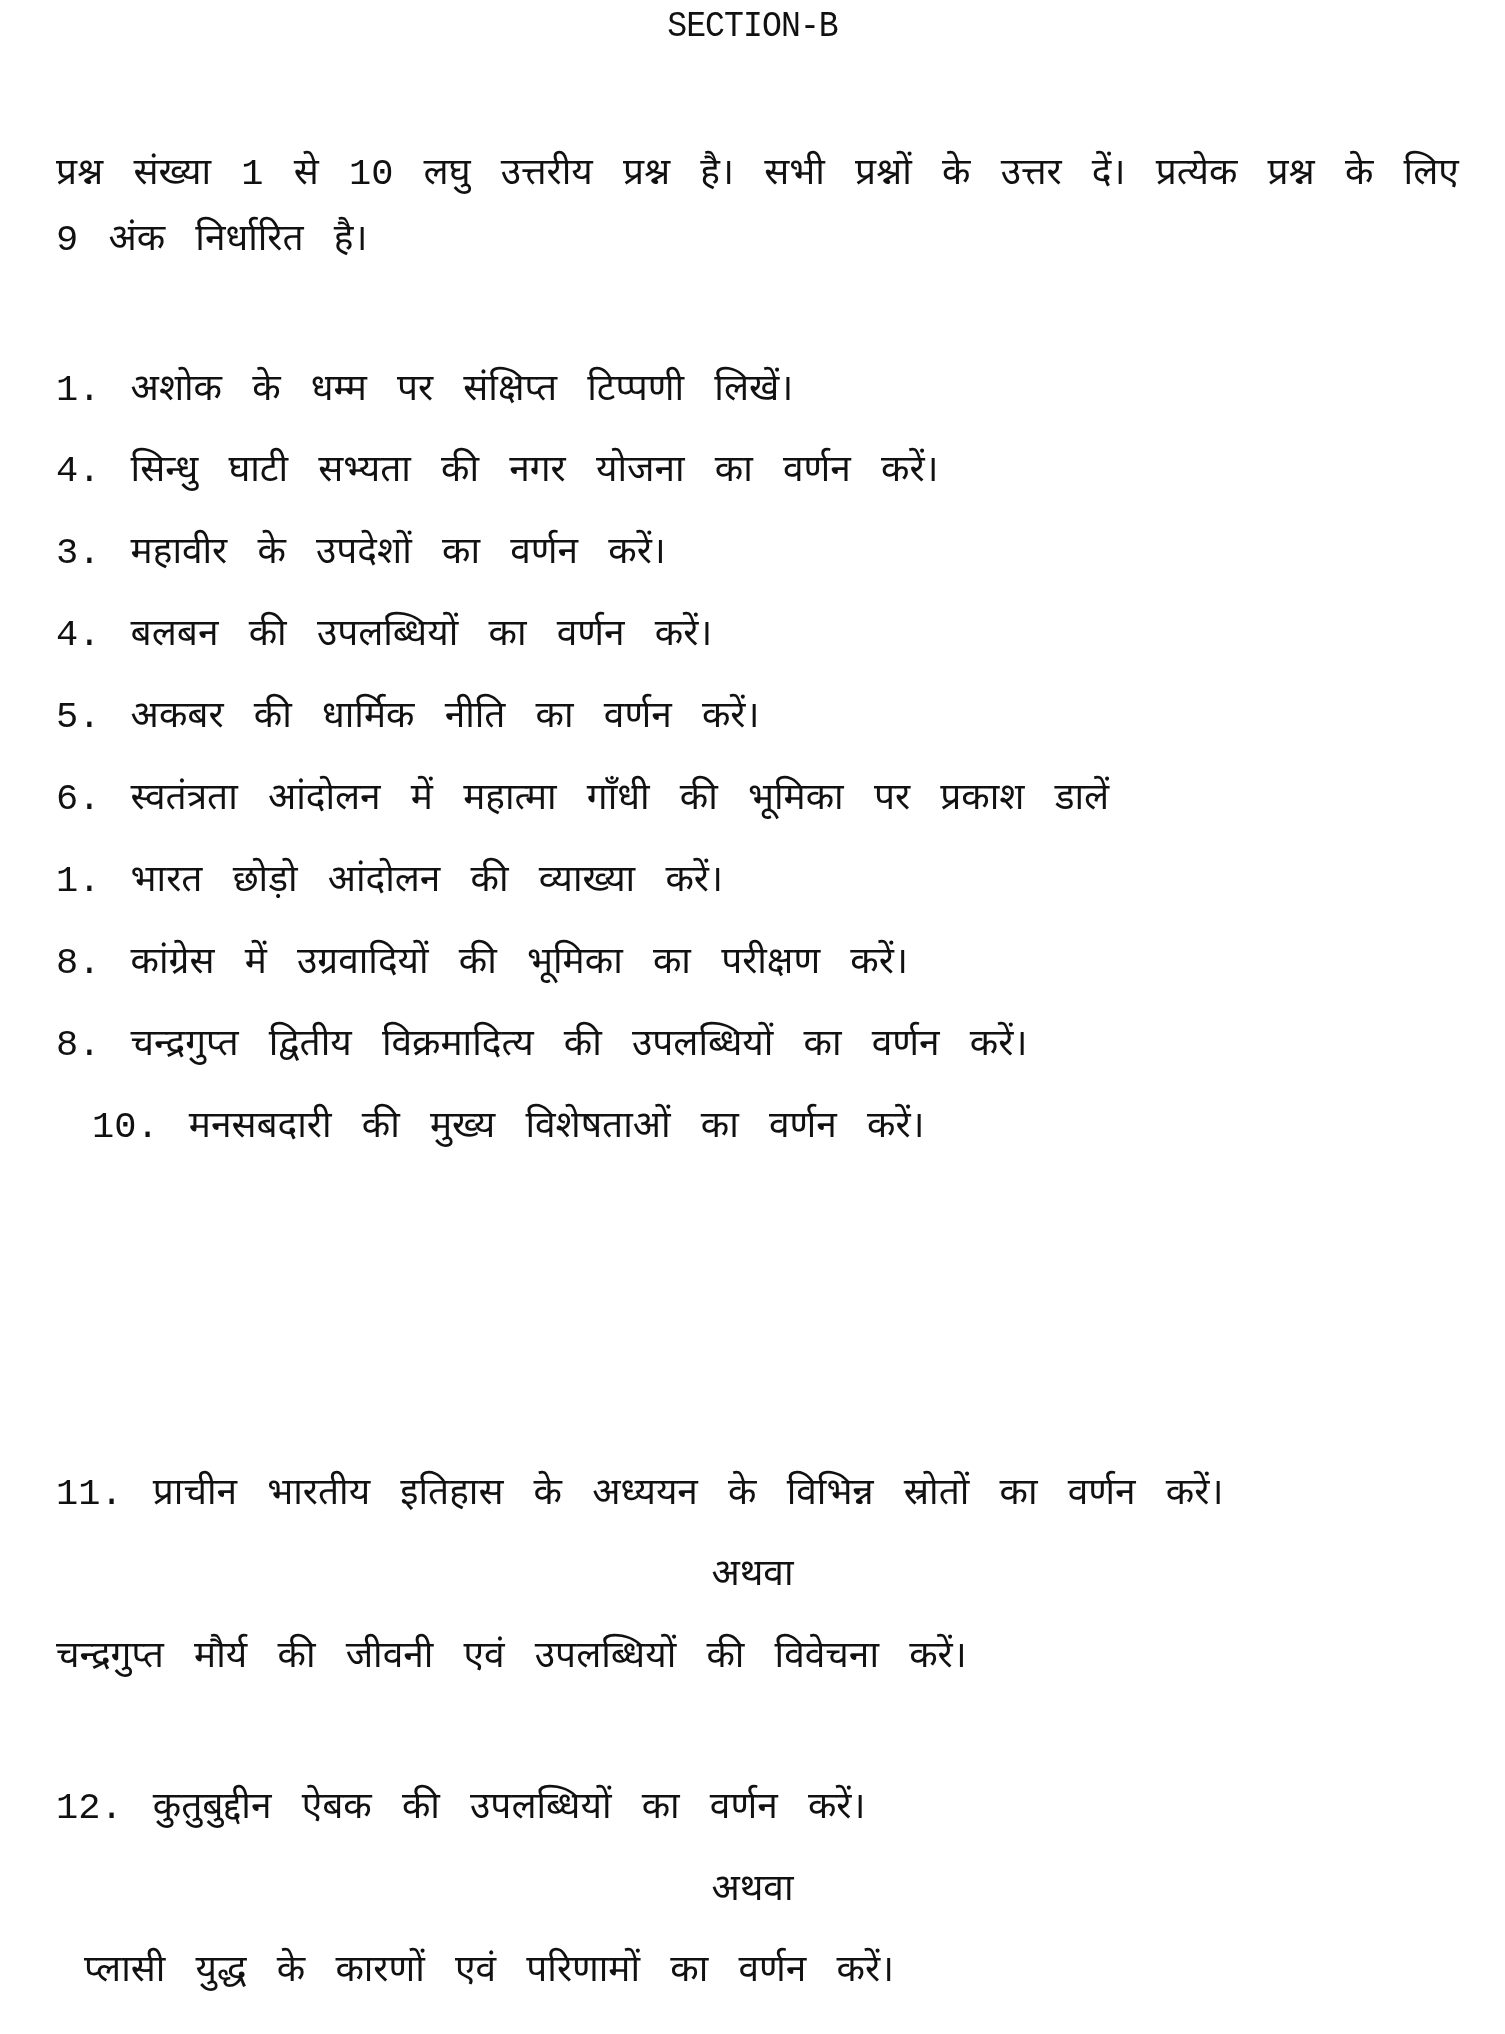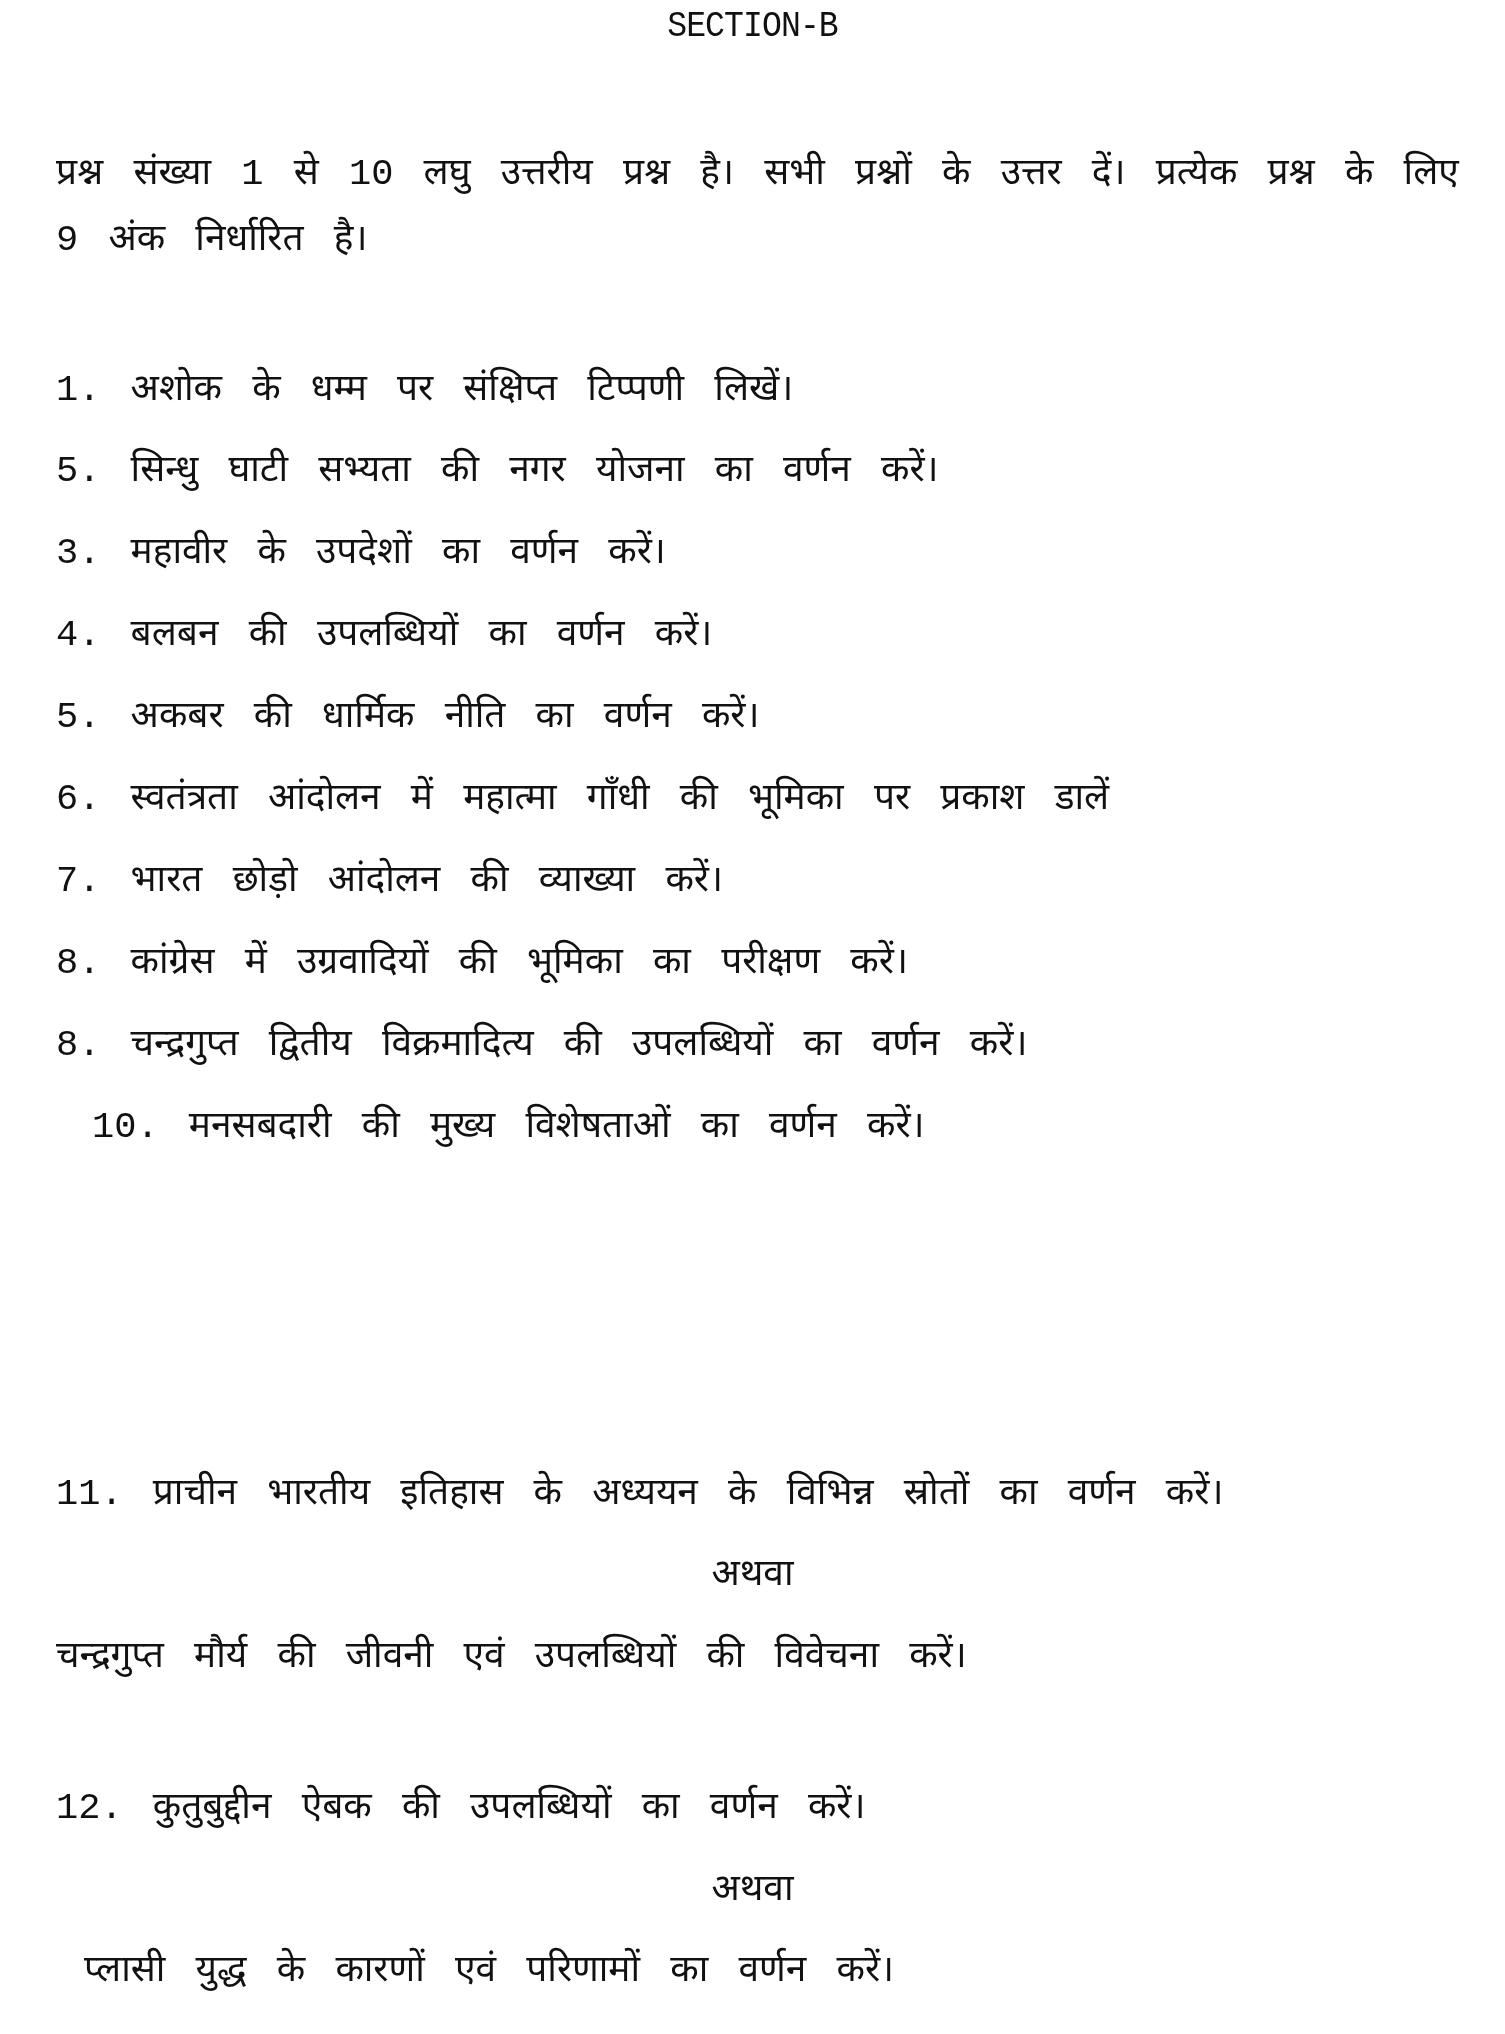--- a/index.html
+++ b/index.html
@@ -56,26 +56,26 @@
 
 <div class="page">
 
   <div class="title">SECTION-B</div>
 
   <div class="text" style="top:136px;">प्रश्न संख्या 1 से 10 लघु उत्तरीय प्रश्न है। सभी प्रश्नों के उत्तर दें। प्रत्येक प्रश्न के लिए</div>
   <div class="text" style="top:202px;">9 अंक निर्धारित है।</div>
 
   <div>
     <div class="text" style="top:352px;">1. अशोक के धम्म पर संक्षिप्त टिप्पणी लिखें।</div>
-    <div class="text" style="top:433px;">5. सिन्धु घाटी सभ्यता की नगर योजना का वर्णन करें।</div>
+    <div class="text" style="top:433px;">4. सिन्धु घाटी सभ्यता की नगर योजना का वर्णन करें।</div>
     <div class="text" style="top:515px;">3. महावीर के उपदेशों का वर्णन करें।</div>
     <div class="text" style="top:597px;">4. बलबन की उपलब्धियों का वर्णन करें।</div>
     <div class="text" style="top:679px;">5. अकबर की धार्मिक नीति का वर्णन करें।</div>
     <div class="text" style="top:761px;">6. स्वतंत्रता आंदोलन में महात्मा गाँधी की भूमिका पर प्रकाश डालें</div>
-    <div class="text" style="top:843px;">7. भारत छोड़ो आंदोलन की व्याख्या करें।</div>
+    <div class="text" style="top:843px;">1. भारत छोड़ो आंदोलन की व्याख्या करें।</div>
     <div class="text" style="top:925px;">8. कांग्रेस में उग्रवादियों की भूमिका का परीक्षण करें।</div>
     <div class="text" style="top:1007px;">8. चन्द्रगुप्त द्वितीय विक्रमादित्य की उपलब्धियों का वर्णन करें।</div>
     <div class="text" style="top:1089px;margin-left:36px;">10. मनसबदारी की मुख्य विशेषताओं का वर्णन करें।</div>
   </div>
 
 
   <div>
     <div class="text" style="top:1456px;">11. प्राचीन भारतीय इतिहास के अध्ययन के विभिन्न स्रोतों का वर्णन करें।</div>
     <div class="ortext" style="top:1537px; padding-left:0; left:0;">
       <span>अथवा</span>

